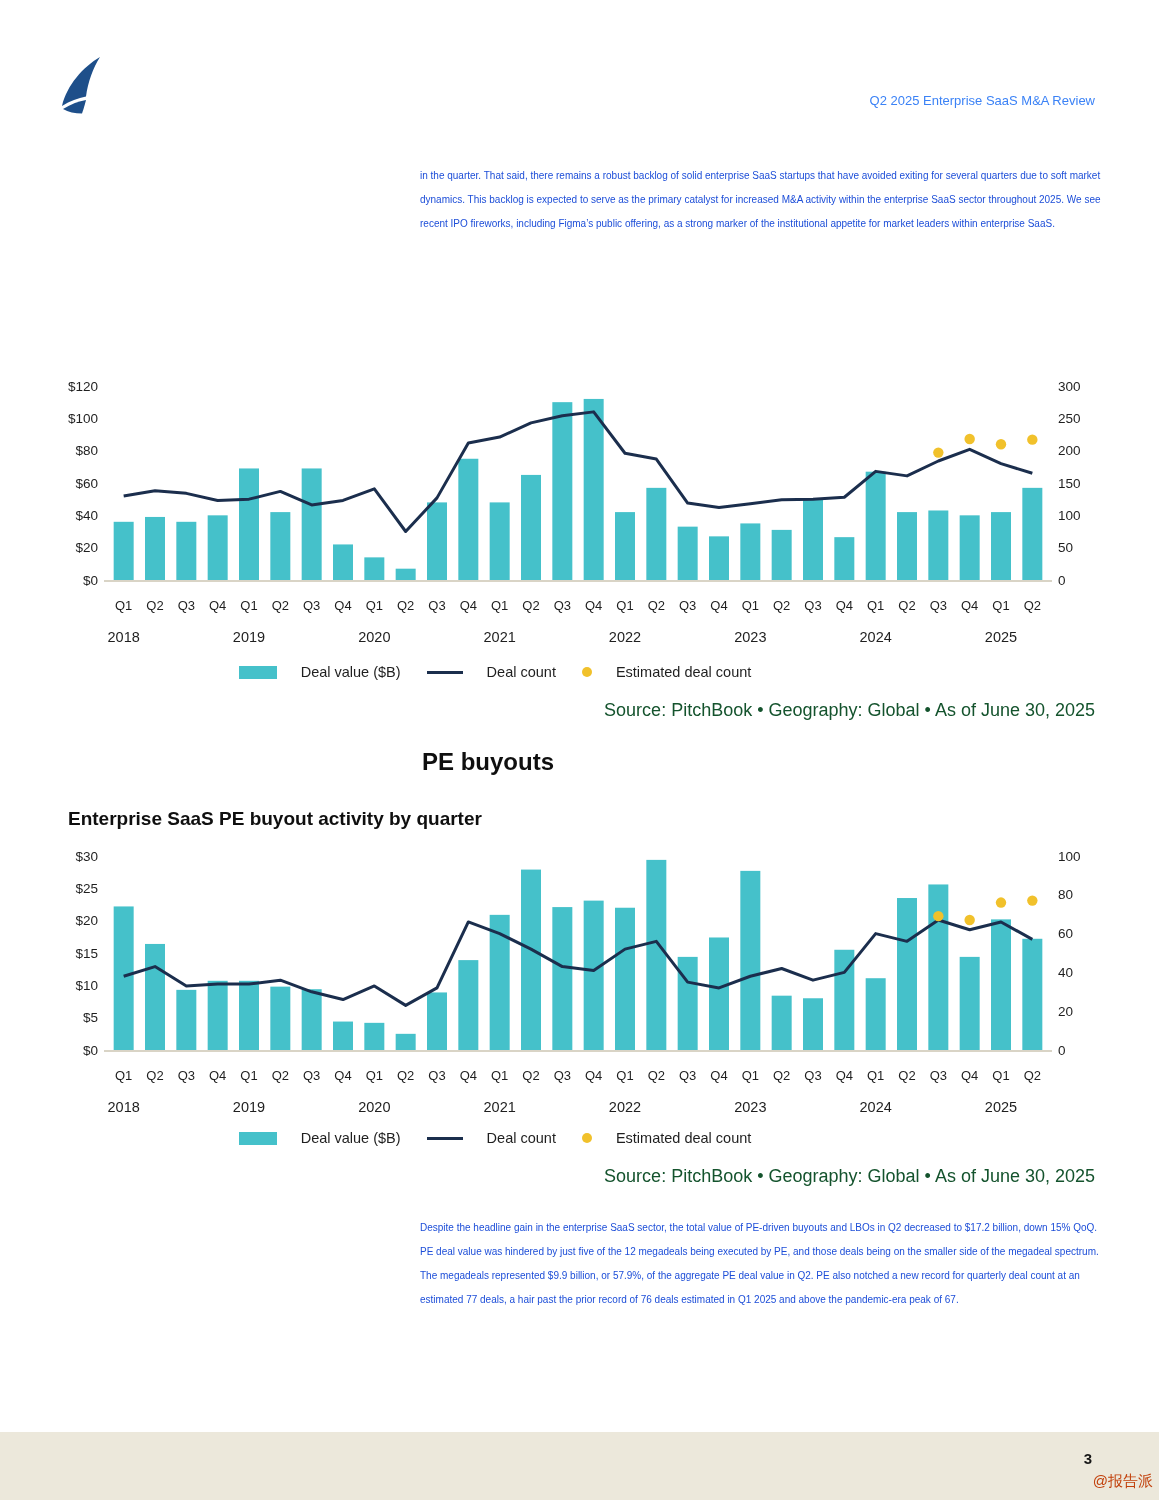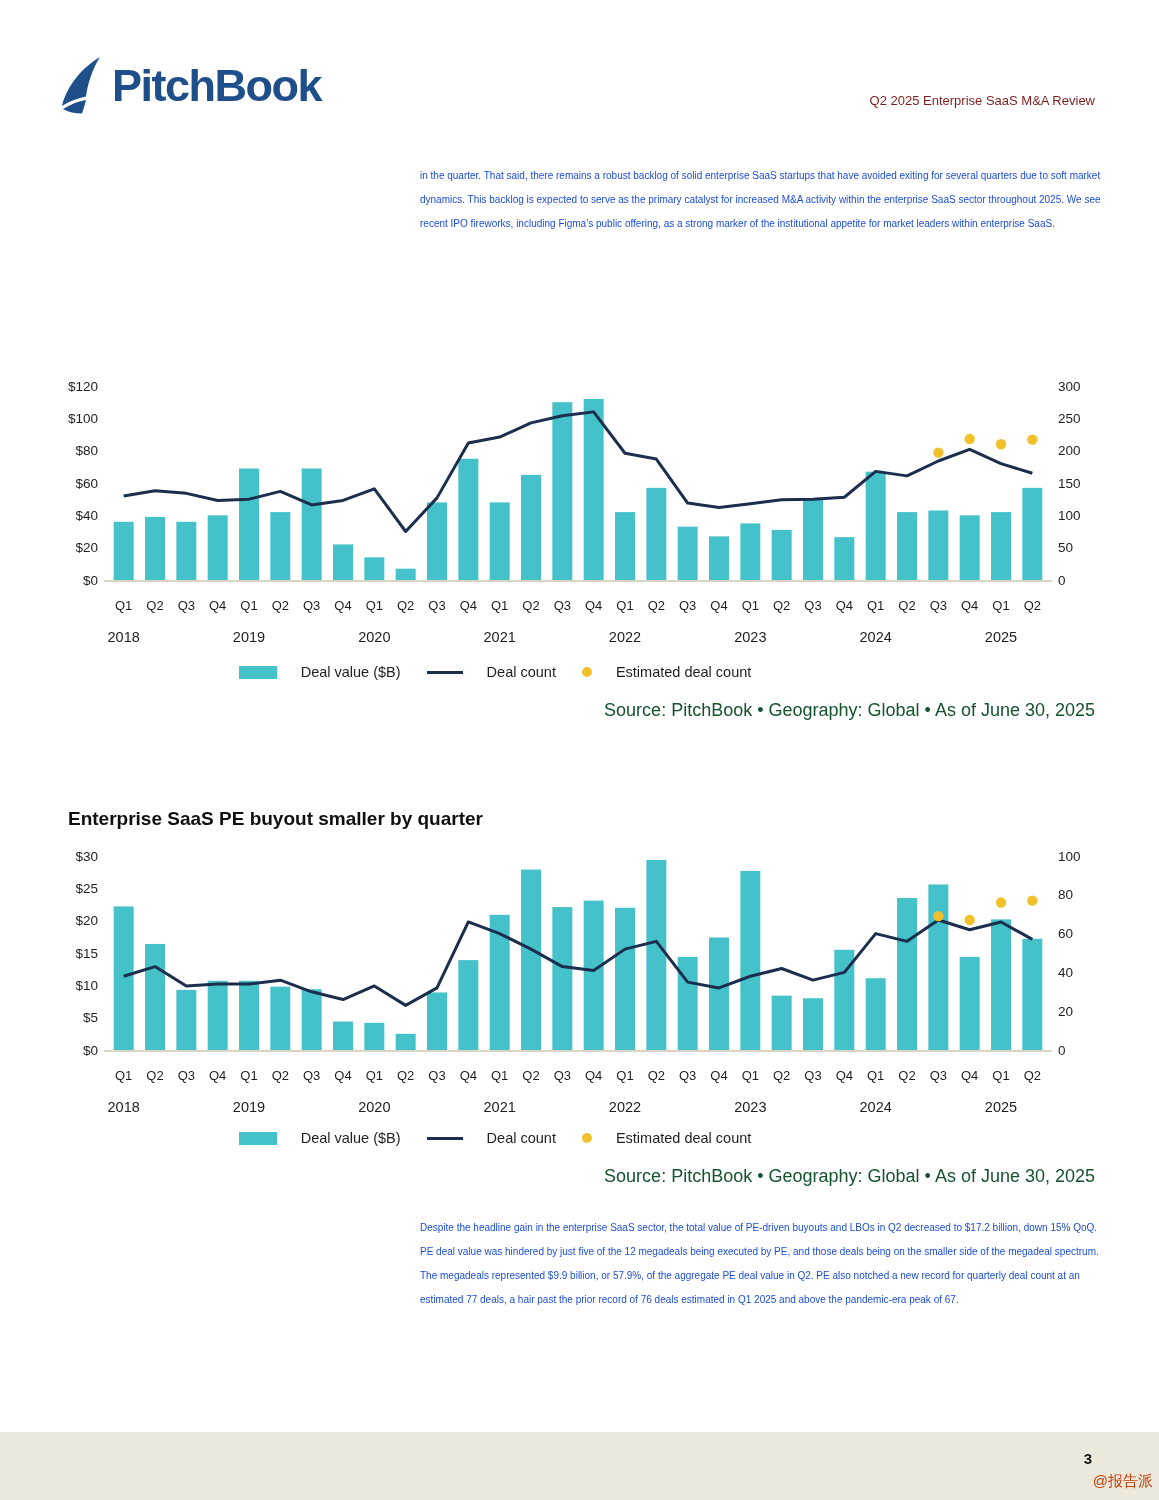--- a/index.html
+++ b/index.html
@@ -2,21 +2,21 @@
 <html><head>
 <meta charset="utf-8">
 <style>
   * { margin:0; padding:0; box-sizing:border-box; }
   html,body { background:#ffffff; }
   body { font-family:"Liberation Sans", sans-serif; }
   .page { position:relative; width:1159px; height:1500px; background:#ffffff; overflow:hidden; }
 
   .logo { position:absolute; left:58px; top:56px; display:flex; align-items:center; gap:8px; }
   .logo-text { color:#1e4f8a; font-size:45px; font-weight:700; letter-spacing:-1.5px; line-height:1; }
-  .doc-title { position:absolute; top:93px; right:64px; font-size:13px; color:#7f1d1d; }
+  .doc-title { position:absolute; top:93px; right:64px; font-size:13px; color:#3b82f6; }
 
   .para { position:absolute; left:420px; width:682px; font-size:10px; line-height:24px; color:#1d4ed8; }
   .para-top { top:164px; }
   .para-bottom { top:1216px; }
 
   .chart-title { position:absolute; left:68px; font-size:19px; font-weight:700; color:#0f0f0f; }
   .ct1 { top:336px; }
   .ct2 { top:808px; }
 
   .section-heading { position:absolute; top:748px; left:0; width:976px; text-align:center;
@@ -46,21 +46,20 @@
 </head>
 <body>
 
 <div class="page">
 
   <div class="logo">
     <svg width="46" height="58" viewBox="0 0 46 58">
       <path d="M42 1 C25 11 9 29 4 50 C12 45 20 42 28 40.5 C30 26 35 12 42 1 Z" fill="#1e4f8a"></path>
       <path d="M5 53 C13 48 21 45 28 44 C26.5 50 25 54.5 24 57.5 C17 57.5 10 56 5 53 Z" fill="#1e4f8a"></path>
     </svg>
-    <span class="logo-text">PitchBook</span>
   </div>
 
   <div class="doc-title">Q2 2025 Enterprise SaaS M&amp;A Review</div>
 
   <div class="para para-top">in the quarter. That said, there remains a robust backlog of solid enterprise SaaS startups that have avoided exiting for several quarters due to soft market dynamics. This backlog is expected to serve as the primary catalyst for increased M&amp;A activity within the enterprise SaaS sector throughout 2025. We see recent IPO fireworks, including Figma’s public offering, as a strong marker of the institutional appetite for market leaders within enterprise SaaS.</div>
 
   <svg class="qchart qc1" viewBox="0 0 1159 290">
       <text x="98" y="20.5" text-anchor="end" font-size="13.5" fill="#1f1f1f">$120</text>
       <text x="98" y="52.833333333333314" text-anchor="end" font-size="13.5" fill="#1f1f1f">$100</text>
       <text x="98" y="85.16666666666669" text-anchor="end" font-size="13.5" fill="#1f1f1f">$80</text>
@@ -160,22 +159,23 @@
       <span class="swatch-line"></span>
       <span>Deal count</span>
     </span>
     <span class="lg-item">
       <span class="swatch-dot"></span>
       <span>Estimated deal count</span>
     </span>
   </div>
   <div class="source-note src1">Source: PitchBook • Geography: Global • As of June 30, 2025</div>
 
-
-  <div class="chart-title ct2">Enterprise SaaS PE buyout smaller by quarter</div>
+  <div class="section-heading">PE buyouts</div>
+
+  <div class="chart-title ct2">Enterprise SaaS PE buyout activity by quarter</div>
   <svg class="qchart qc2" viewBox="0 0 1159 290">
       <text x="98" y="20.5" text-anchor="end" font-size="13.5" fill="#1f1f1f">$30</text>
       <text x="98" y="52.833333333333314" text-anchor="end" font-size="13.5" fill="#1f1f1f">$25</text>
       <text x="98" y="85.16666666666669" text-anchor="end" font-size="13.5" fill="#1f1f1f">$20</text>
       <text x="98" y="117.5" text-anchor="end" font-size="13.5" fill="#1f1f1f">$15</text>
       <text x="98" y="149.83333333333334" text-anchor="end" font-size="13.5" fill="#1f1f1f">$10</text>
       <text x="98" y="182.16666666666669" text-anchor="end" font-size="13.5" fill="#1f1f1f">$5</text>
       <text x="98" y="214.5" text-anchor="end" font-size="13.5" fill="#1f1f1f">$0</text>
       <text x="1058" y="20.5" text-anchor="start" font-size="13.5" fill="#1f1f1f">100</text>
       <text x="1058" y="59.29999999999998" text-anchor="start" font-size="13.5" fill="#1f1f1f">80</text>

